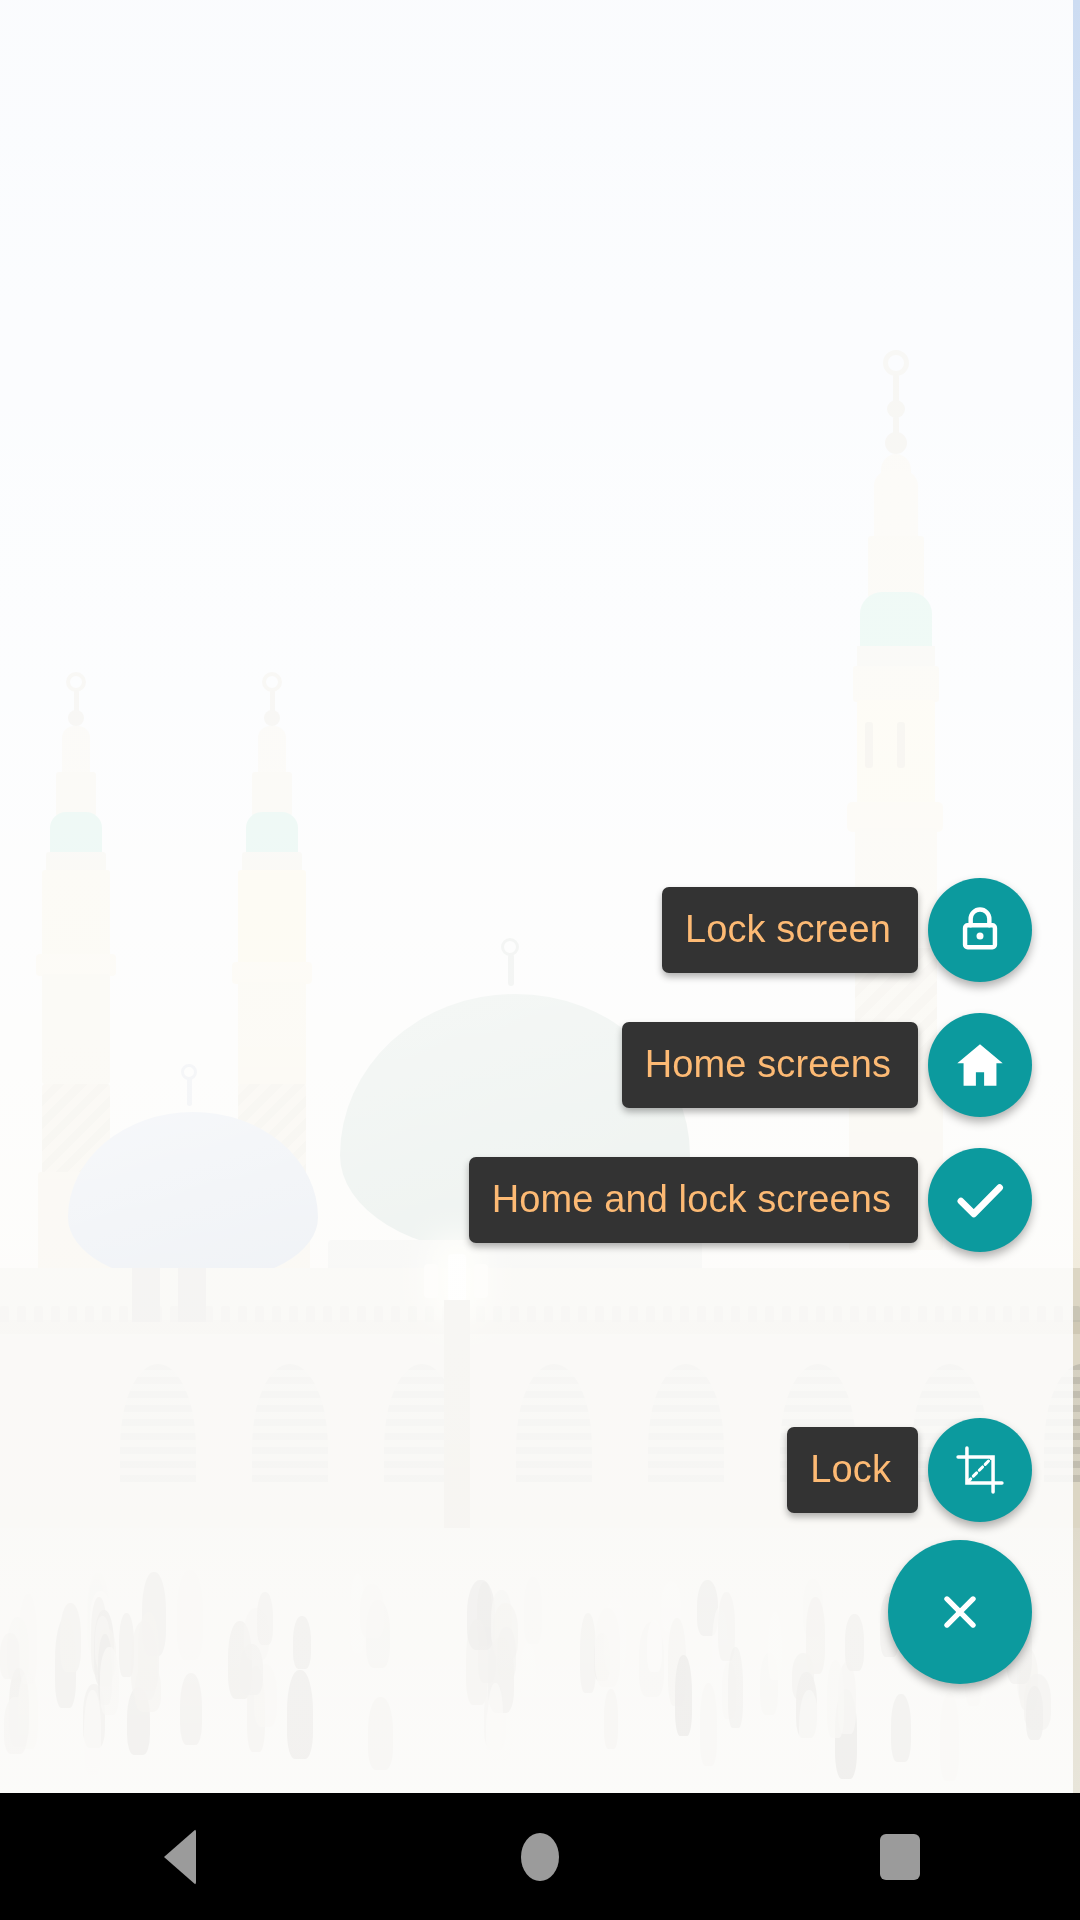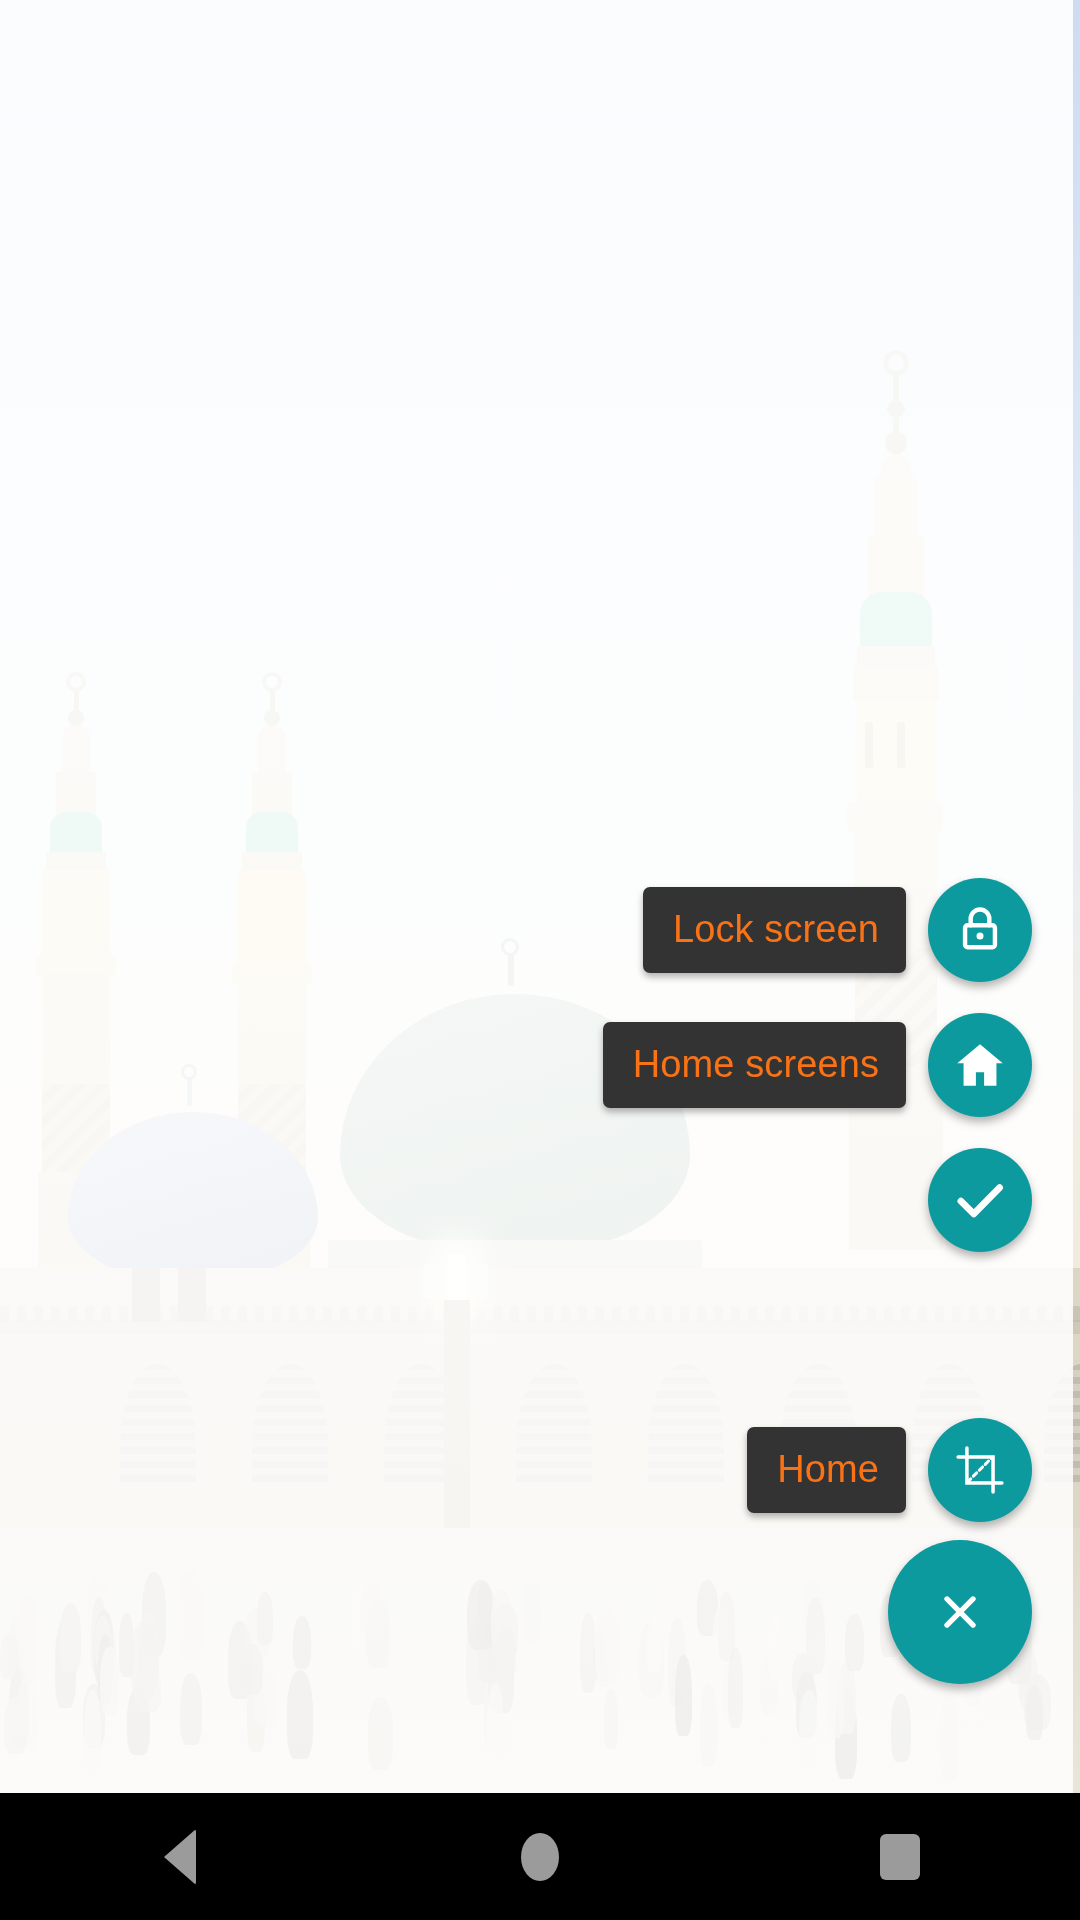--- a/index.html
+++ b/index.html
@@ -56,25 +56,25 @@
   #speeddial {
     position:absolute; right:0; top:0; width:1080px; height:1793px;
     pointer-events:none;
   }
   .sd-row {
     position:absolute; right:48px;
     display:flex; align-items:center; justify-content:flex-end;
     pointer-events:auto;
   }
   .sd-label {
-    background:#333333; color:#f97316;
+    background:#333333; color:#fdba74;
     font-size:38px; line-height:1;
-    padding:23px 27px 25px 30px;
+    padding:23px 27px 25px 23px;
     border-radius:7px;
-    margin-right:22px;
+    margin-right:10px;
     white-space:nowrap;
     box-shadow:0 4px 7px rgba(0,0,0,.30);
     letter-spacing:.1px;
   }
   .fab {
     width:104px; height:104px; border-radius:50%;
     background:#0c9a9e;
     display:flex; align-items:center; justify-content:center;
     box-shadow:0 5px 10px rgba(0,0,0,.30);
     flex:0 0 auto;
@@ -416,30 +416,31 @@
     <div class="sd-row" style="top:1013px;">
       <div class="sd-label">Home screens</div>
       <div class="fab">
         <svg width="58" height="58" viewBox="0 0 24 24">
           <path d="M12 3.4 2.6 11.3h2.6v9.3h5.1v-5.6h3.4v5.6h5.1v-9.3h2.6z" fill="#fff"></path>
         </svg>
       </div>
     </div>
 
     <div class="sd-row" style="top:1148px;">
+      <div class="sd-label">Home and lock screens</div>
       <div class="fab">
         <svg width="62" height="62" viewBox="0 0 24 24">
           <path d="M4.6 12.4 9.6 17.4 19.6 7.2" fill="none" stroke="#fff" stroke-width="2.6" stroke-linecap="round" stroke-linejoin="round"></path>
         </svg>
       </div>
     </div>
 
 
     <div class="sd-row" style="top:1418px;">
-      <div class="sd-label">Home</div>
+      <div class="sd-label">Lock</div>
       <div class="fab">
         <svg width="56" height="56" viewBox="0 0 24 24">
           <path d="M6.4 2.6v15h15" fill="none" stroke="#fff" stroke-width="1.5" stroke-linecap="round"></path>
           <path d="M2.6 6.4h15v15" fill="none" stroke="#fff" stroke-width="1.5" stroke-linecap="round"></path>
           <path d="M6.6 17.2 17.2 6.6" fill="none" stroke="#fff" stroke-width="1.3" stroke-linecap="round" stroke-dasharray="2 1.6"></path>
         </svg>
       </div>
     </div>
 
     <div class="sd-row" style="top:1540px;">

